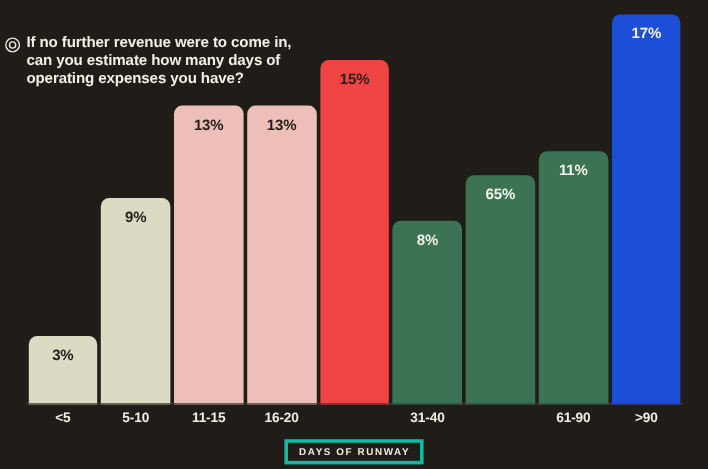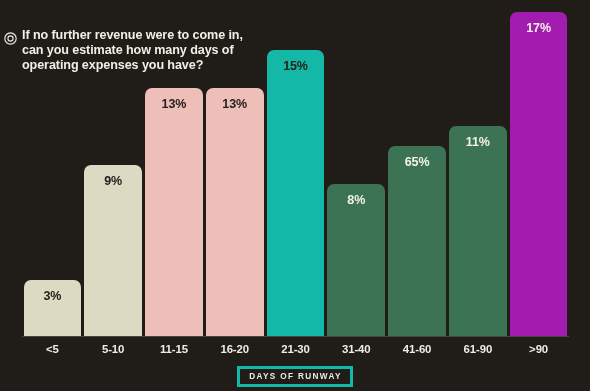--- a/index.html
+++ b/index.html
@@ -156,56 +156,54 @@
           <div class="bar" style="height: 248.92px; background: rgb(238, 190, 184);">
             <span class="bar-value v-dark">13%</span>
           </div>
         </div>
         <div class="bar-slot" style="left: 183.833px; width: 57.7778px; height: 248.92px;">
           <div class="bar" style="height: 248.92px; background: rgb(238, 190, 184);">
             <span class="bar-value v-dark">13%</span>
           </div>
         </div>
         <div class="bar-slot" style="left: 244.611px; width: 57.7778px; height: 287.216px;">
-          <div class="bar" style="height: 287.216px; background: #14b8a6;">
+          <div class="bar" style="height: 287.216px; background: #ef4444;">
             <span class="bar-value v-dark">15%</span>
           </div>
         </div>
         <div class="bar-slot" style="left: 305.389px; width: 57.7778px; height: 153.182px;">
           <div class="bar" style="height: 153.182px; background: rgb(61, 115, 85);">
             <span class="bar-value v-light">8%</span>
           </div>
         </div>
         <div class="bar-slot" style="left: 366.167px; width: 57.7778px; height: 191.477px;">
           <div class="bar" style="height: 191.477px; background: rgb(61, 115, 85);">
             <span class="bar-value v-light">65%</span>
           </div>
         </div>
         <div class="bar-slot" style="left: 426.944px; width: 57.7778px; height: 210.625px; border-radius: 22px;">
           <div class="bar" style="height: 210.625px; background: rgb(61, 115, 85);">
             <span class="bar-value v-light">11%</span>
           </div>
         </div>
         <div class="bar-slot" style="left: 487.722px; width: 57.7778px; height: 325.511px;">
-          <div class="bar" style="height: 325.511px; background: #a21caf;">
+          <div class="bar" style="height: 325.511px; background: #1d4ed8;">
             <span class="bar-value v-light">17%</span>
           </div>
         </div>
       </div>
     <div id="baseline"></div>
   </div>
 
   <div id="axis-labels">
       <div class="axis-label" style="left: 0px; width: 60.7778px;">&lt;5</div>
       <div class="axis-label" style="left: 60.7778px; width: 60.7778px;">5-10</div>
       <div class="axis-label" style="left: 121.556px; width: 60.7778px;">11-15</div>
       <div class="axis-label" style="left: 182.333px; width: 60.7778px;">16-20</div>
-      <div class="axis-label" style="left: 243.111px; width: 60.7778px;">21-30</div>
       <div class="axis-label" style="left: 303.889px; width: 60.7778px;">31-40</div>
-      <div class="axis-label" style="left: 364.667px; width: 60.7778px;">41-60</div>
       <div class="axis-label" style="left: 425.444px; width: 60.7778px;">61-90</div>
       <div class="axis-label" style="left: 486.222px; width: 60.7778px;">&gt;90</div>
     </div>
 
   <div id="axis-caption">
     <span id="axis-caption-box">DAYS OF RUNWAY</span>
   </div>
 
 </div>
 

